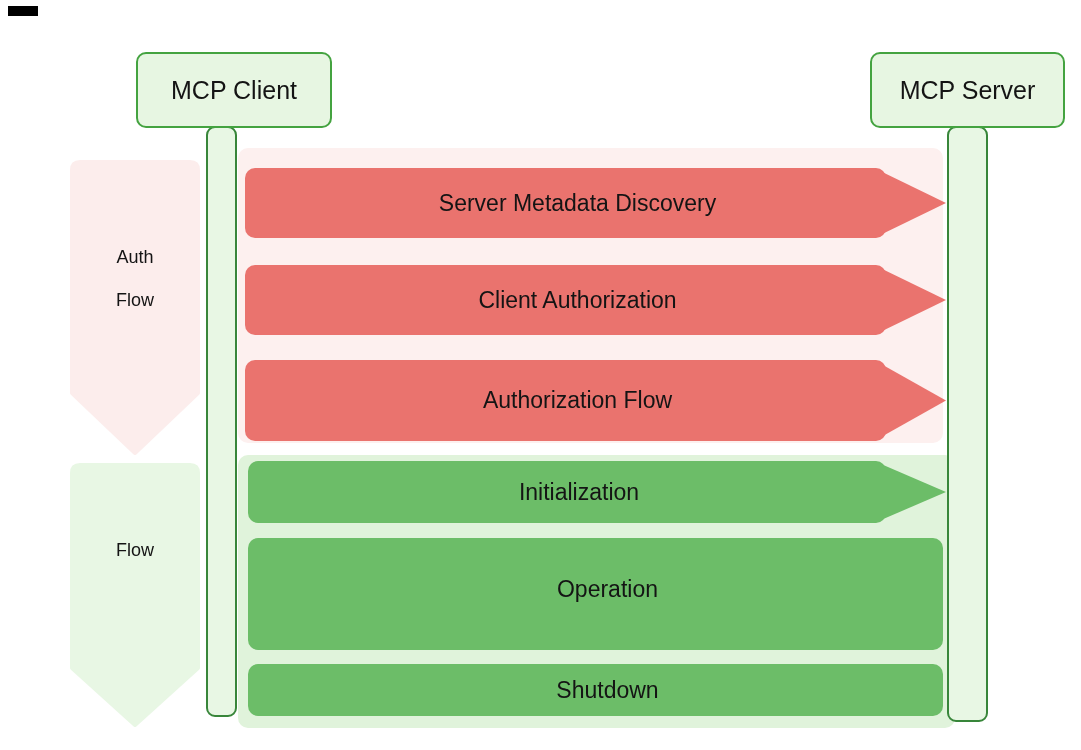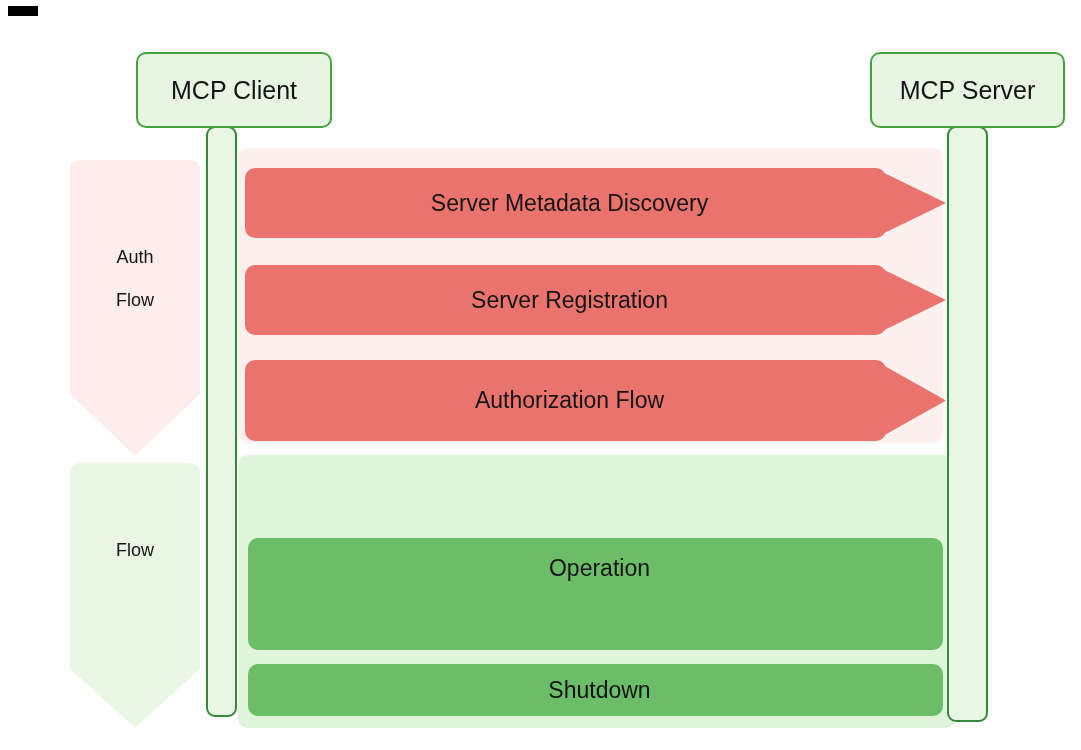--- a/index.html
+++ b/index.html
@@ -91,27 +91,27 @@
     position:absolute;right:0;top:0;bottom:0;width:72px;
     clip-path:polygon(0 0,100% 50%,0 100%);
   }
   .row.red .arrow-body,.row.red .arrow-tip{background:var(--red-arrow);}
   .row.green .arrow-body,.row.green .arrow-tip{background:var(--green-solid);}
   .row .box-shape{
     position:absolute;left:0;top:0;right:0;bottom:0;
     border-radius:10px;background:var(--green-solid);
   }
   .row-label{
-    position:absolute;left:4px;top:0;bottom:0;
+    position:absolute;left:12px;top:0;bottom:0;
     display:flex;align-items:center;justify-content:center;
     font-size:23px;
   }
   .row-label.over-body{width:calc(100% - 60px);}
   .row-label.full{width:100%;}
-  .row-label.top-align{align-items:flex-start;padding-top:17px;box-sizing:border-box;}
+  .row-label.top-align{align-items:flex-start;padding-top:38px;box-sizing:border-box;}
 
   .row.r-auth-0{left:245px;top:168px;width:701px;height:70px;}
   .row.r-auth-1{left:245px;top:265px;width:701px;height:70px;}
   .row.r-auth-2{left:245px;top:360px;width:701px;height:81px;}
   .row.r-msg-0{left:248px;top:461px;width:698px;height:62px;}
   .row.r-msg-1{left:248px;top:538px;width:695px;height:112px;}
   .row.r-msg-2{left:248px;top:664px;width:695px;height:52px;}
 </style>
 </head>
 <body>
@@ -142,28 +142,33 @@
   <div class="abs lifeline server"></div>
 
   <div class="abs row red r-auth-0">
     <div class="arrow-body"></div>
     <div class="arrow-tip"></div>
     <div class="row-label over-body">Server Metadata Discovery</div>
   </div>
   <div class="abs row red r-auth-1">
     <div class="arrow-body"></div>
     <div class="arrow-tip"></div>
-    <div class="row-label over-body">Server Registration</div>
+    <div class="row-label over-body">Client Authorization</div>
   </div>
   <div class="abs row red r-auth-2">
     <div class="arrow-body"></div>
     <div class="arrow-tip"></div>
     <div class="row-label over-body">Authorization Flow</div>
   </div>
 
+  <div class="abs row green r-msg-0">
+    <div class="arrow-body"></div>
+    <div class="arrow-tip"></div>
+    <div class="row-label over-body">Initialization</div>
+  </div>
   <div class="abs row green r-msg-1">
     <div class="box-shape"></div>
     <div class="row-label full top-align">Operation</div>
   </div>
   <div class="abs row green r-msg-2">
     <div class="box-shape"></div>
     <div class="row-label full">Shutdown</div>
   </div>
 
   <div class="abs actor server">

